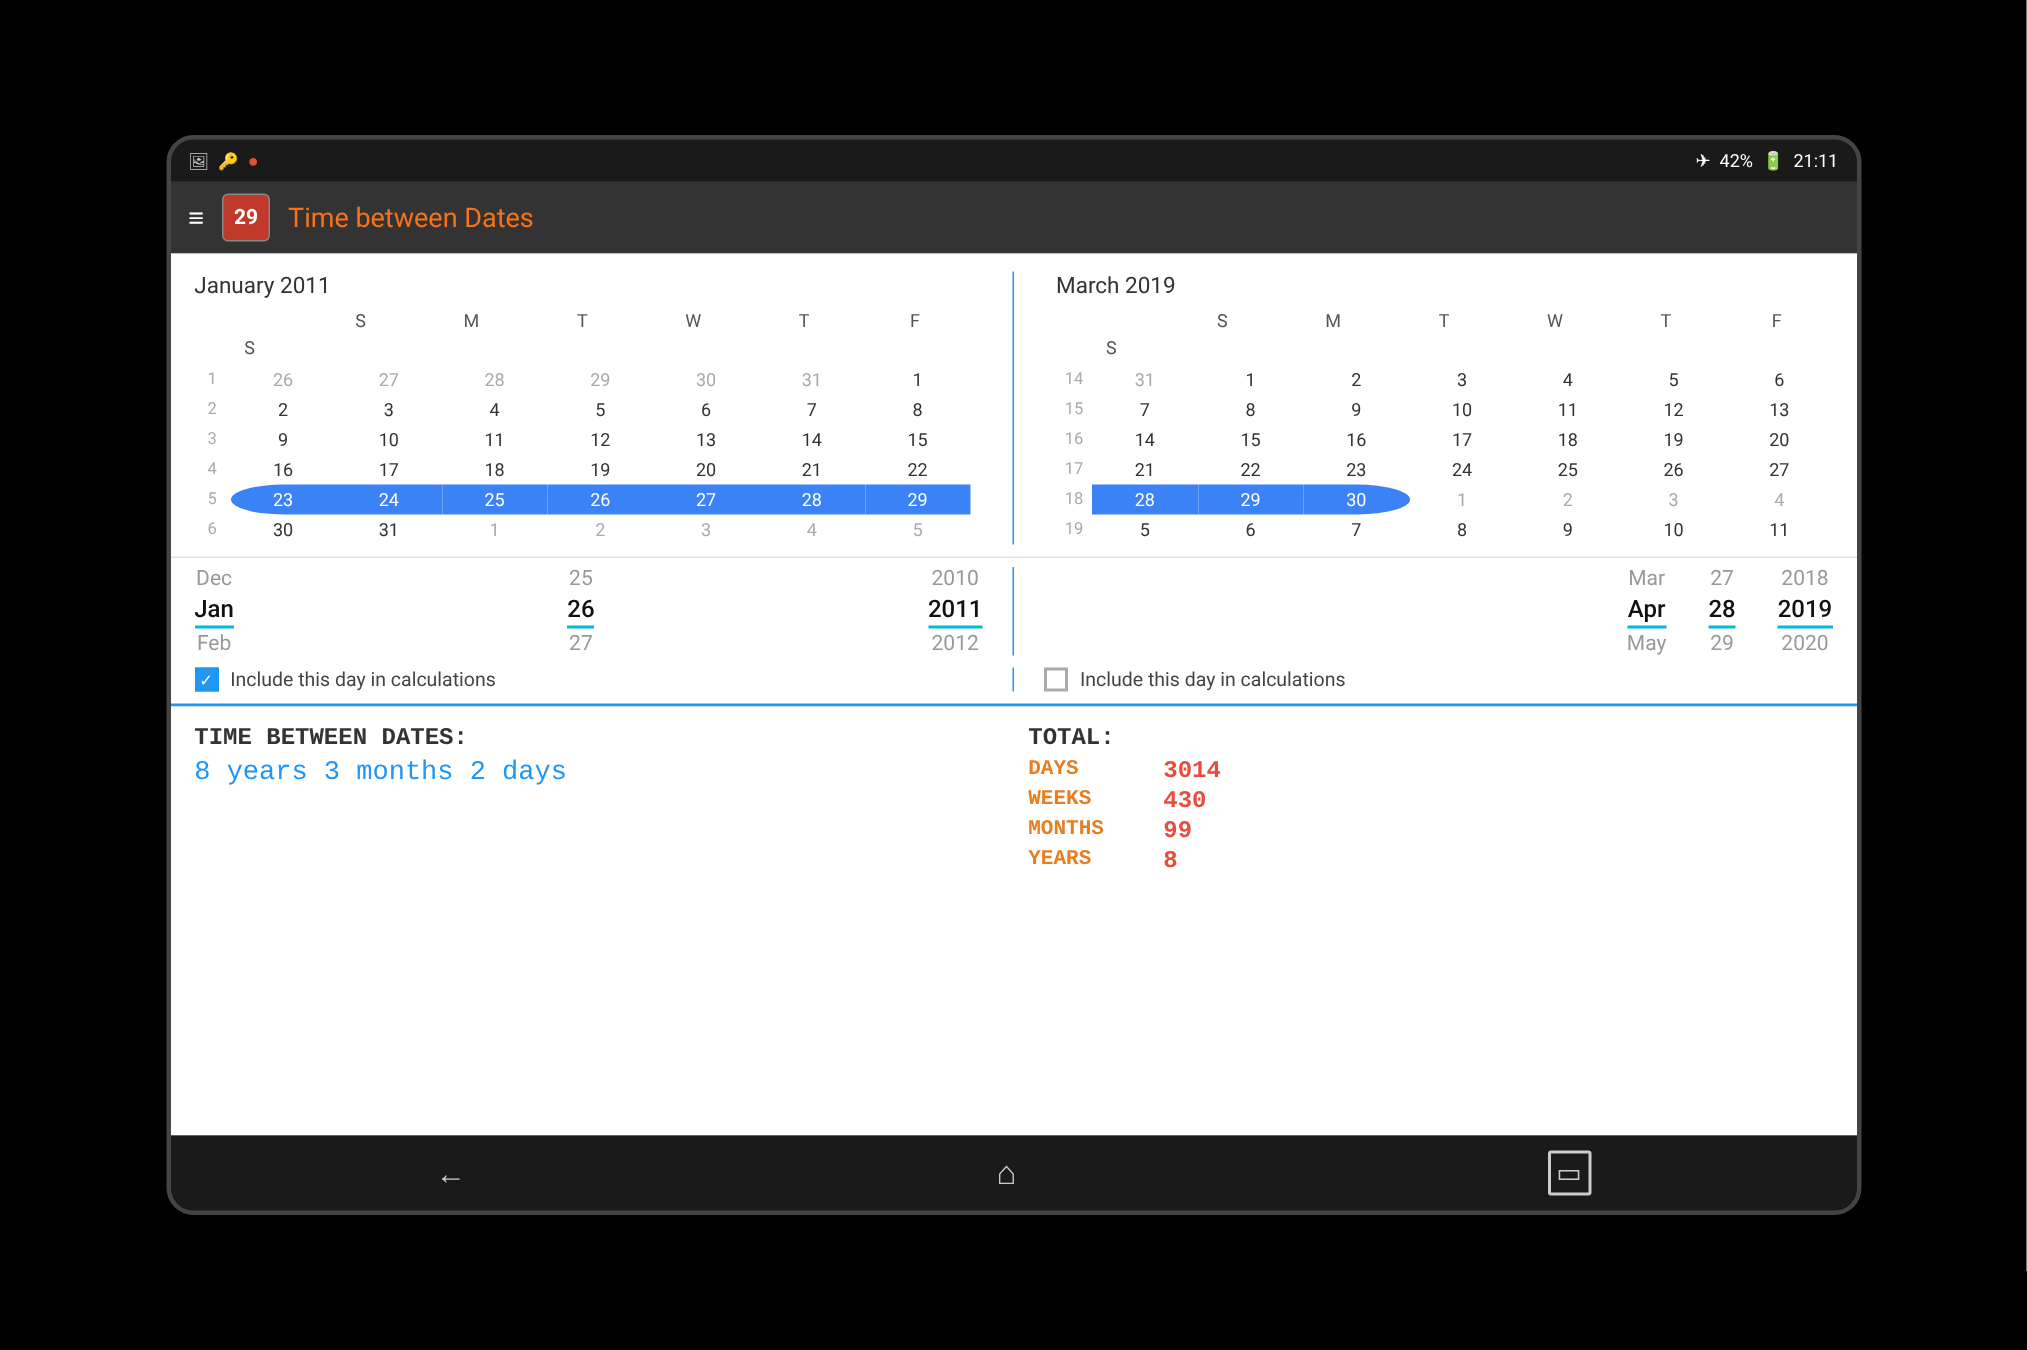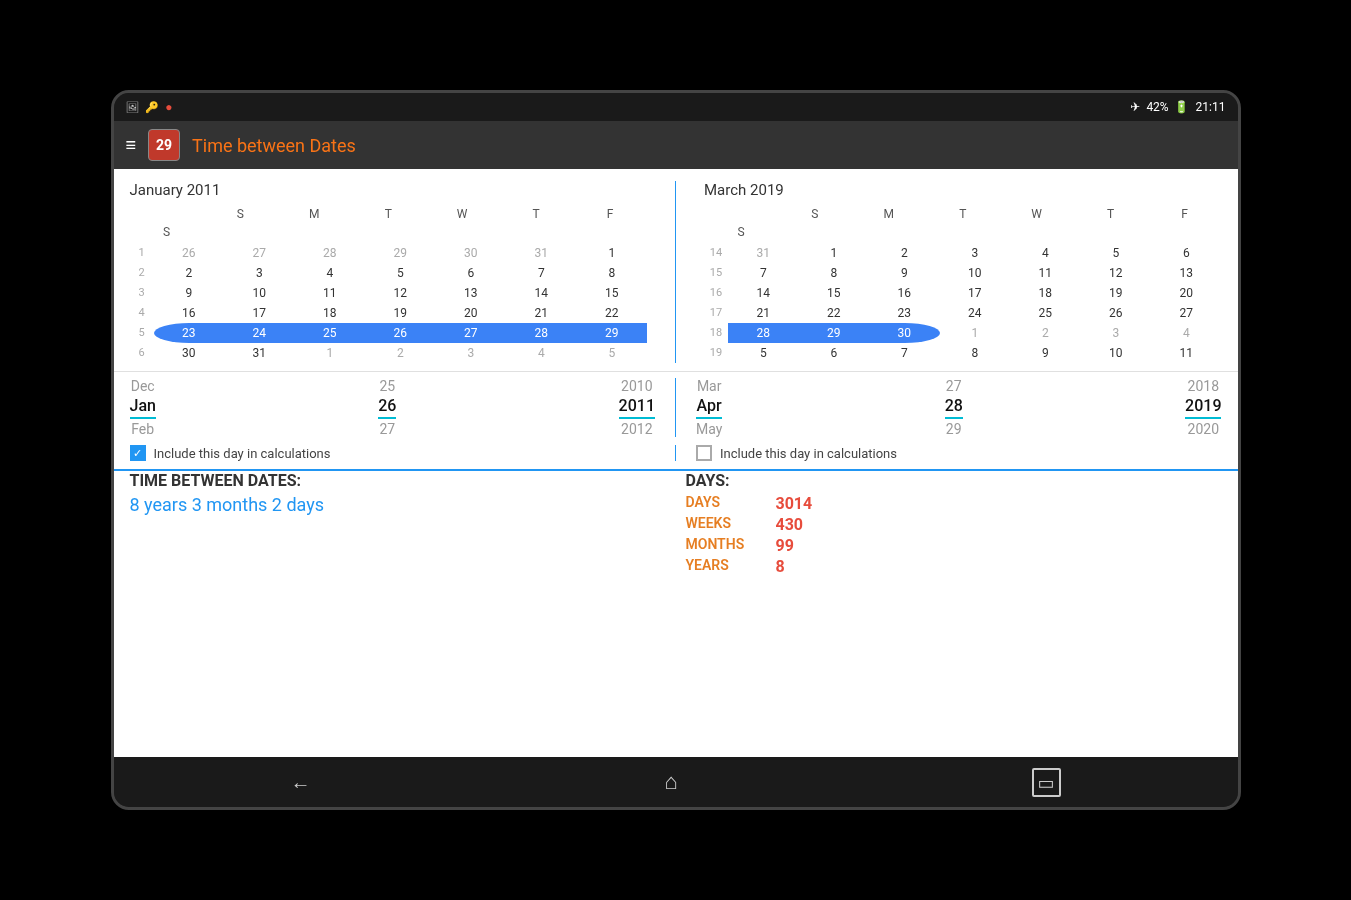--- a/index.html
+++ b/index.html
@@ -175,24 +175,25 @@
       color: #999;
       font-size: 14px;
     }
     .checkbox-label {
       font-size: 13px;
       color: #444;
     }
     .results-section {
       display: flex;
       flex-direction: row;
-      padding: 0 16px;
+      padding: 12px 16px;
       gap: 20px;
       background: #fff;
       flex: 1;
+      font-family: Liberation Mono, monospace;
     }
     .time-between {
       flex: 1;
     }
     .time-between-label {
       font-size: 16px;
       font-weight: bold;
       color: #333;
       margin-bottom: 4px;
     }
@@ -477,21 +478,21 @@
           <div class="picker-col">
             <div class="picker-dim">2010</div>
             <div class="picker-val active">2011</div>
             <div class="picker-underline"></div>
             <div class="picker-dim">2012</div>
           </div>
         </div>
 
         <div style="width:1px; background:#2196f3;"></div>
 
-        <div style="flex:1; display:flex; justify-content:space-between; gap:18px; align-items:center;">
+        <div style="flex:1; display:flex; justify-content:flex-end; gap:28px; align-items:center;">
           <div class="picker-col">
             <div class="picker-dim">Mar</div>
             <div class="picker-val active">Apr</div>
             <div class="picker-underline"></div>
             <div class="picker-dim">May</div>
           </div>
           <div class="picker-col">
             <div class="picker-dim">27</div>
             <div class="picker-val active">28</div>
             <div class="picker-underline"></div>
@@ -523,21 +524,21 @@
 
       <div style="height:2px; background:#2196f3; margin: 0;"></div>
     </div>
 
     <div class="results-section">
       <div class="time-between">
         <div class="time-between-label">TIME BETWEEN DATES:</div>
         <div class="time-between-value">8 years 3 months 2 days</div>
       </div>
       <div class="totals">
-        <div class="totals-label">DAYS:</div>
+        <div class="totals-label">TOTAL:</div>
         <div class="total-row">
           <span class="total-key">DAYS</span>
           <span class="total-val">3014</span>
         </div>
         <div class="total-row">
           <span class="total-key">WEEKS</span>
           <span class="total-val">430</span>
         </div>
         <div class="total-row">
           <span class="total-key">MONTHS</span>

